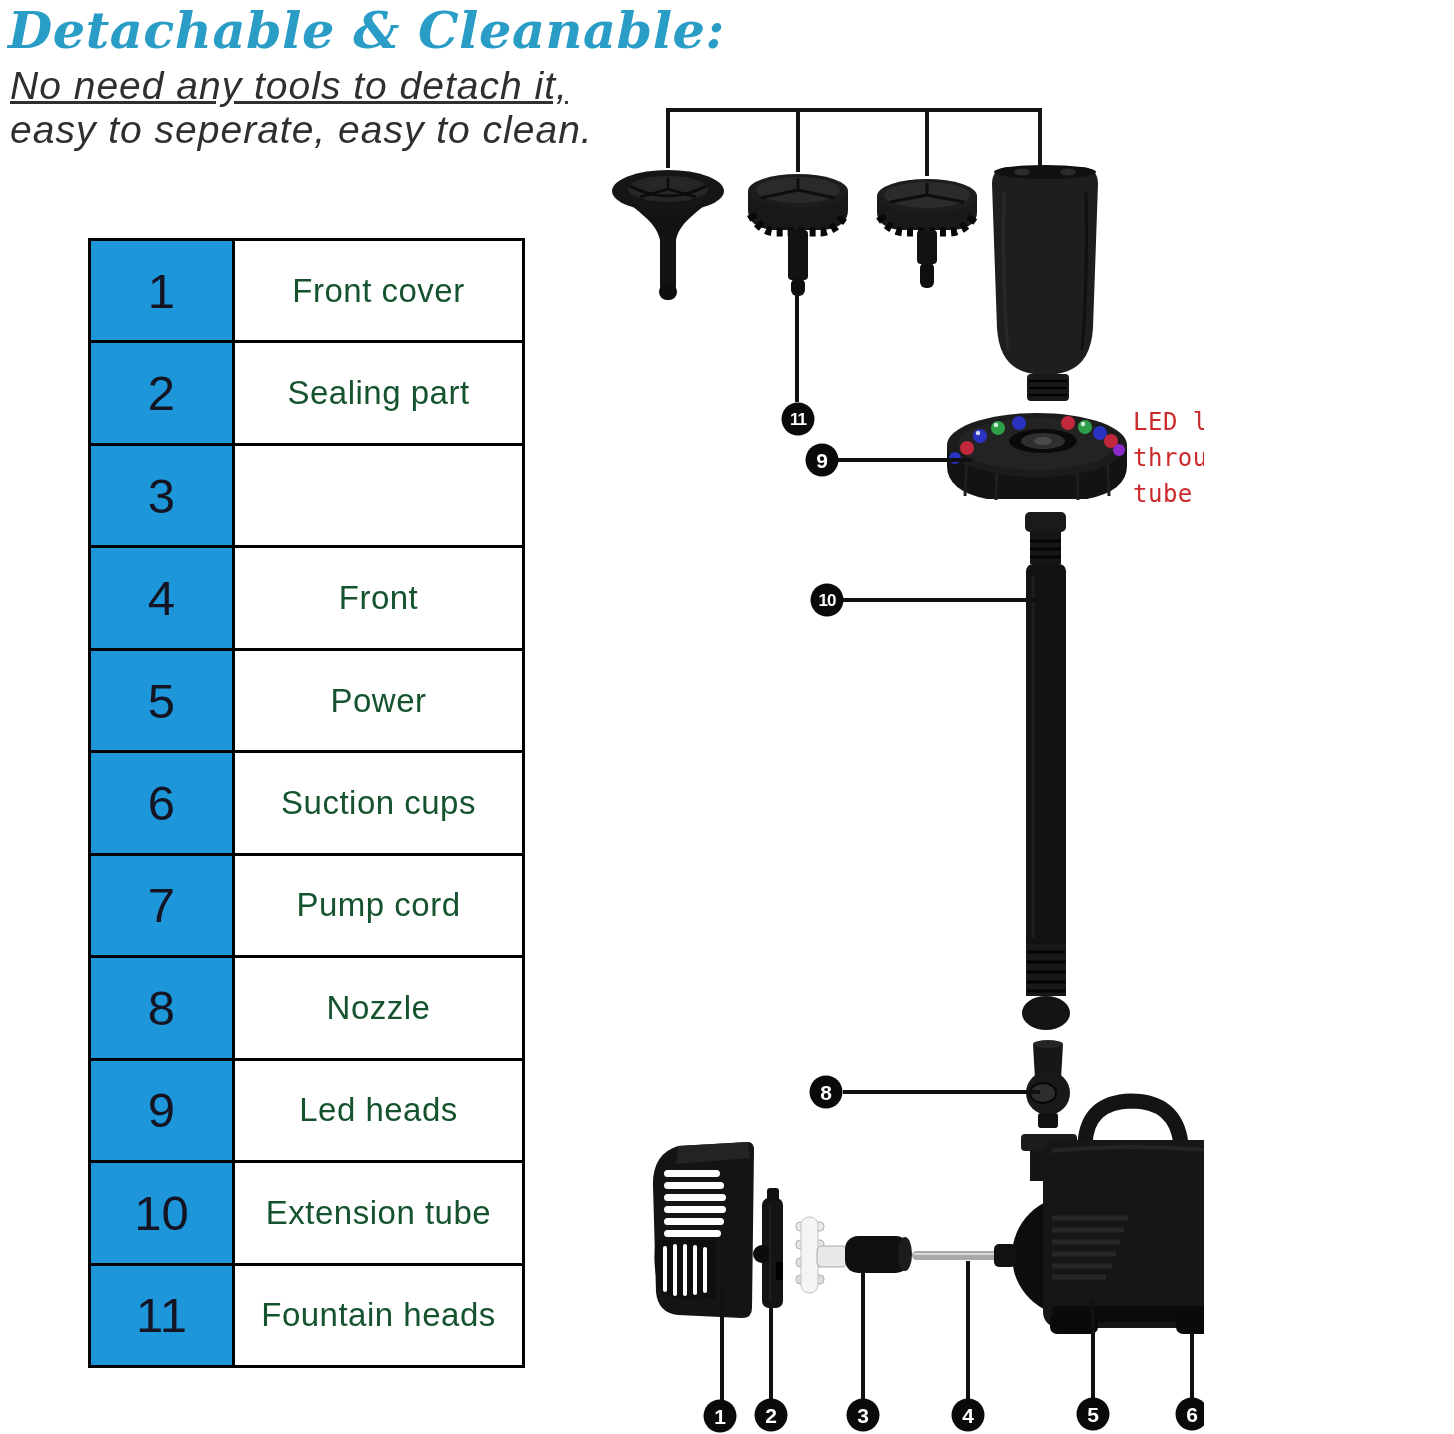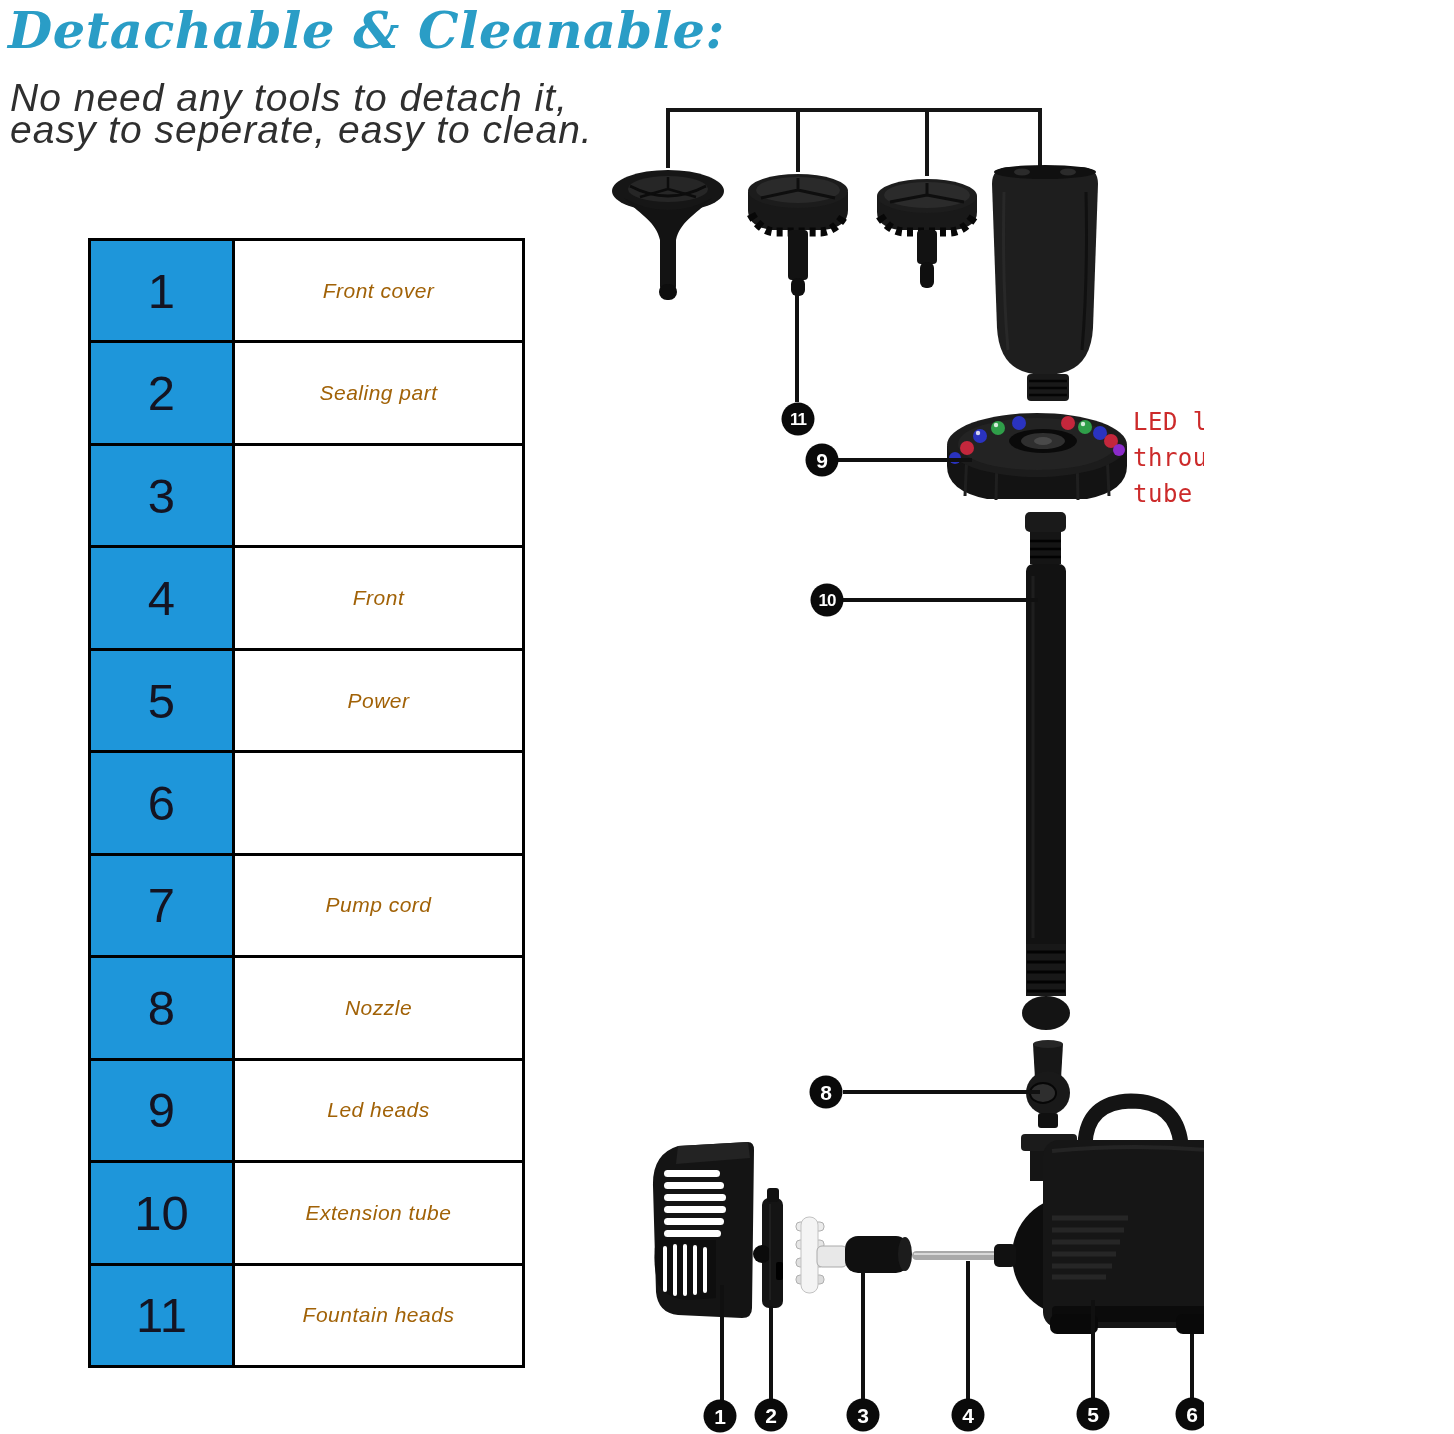--- a/index.html
+++ b/index.html
@@ -3,32 +3,32 @@
 <meta charset="utf-8">
 <style>
   html,body{margin:0;padding:0;background:#fff;}
   .page{position:relative;width:1204px;height:1434px;background:#fff;overflow:hidden;
         font-family:"Liberation Sans",sans-serif;}
   .title{position:absolute;left:8px;top:0px;
          font-family:"DejaVu Serif",serif;font-style:italic;font-weight:bold;
          font-size:51px;letter-spacing:0.5px;color:var(--title_teal,#2a9dc6);white-space:nowrap;}
   .subtitle{position:absolute;left:10px;font-style:italic;font-size:39px;color:#2f2f2f;
             letter-spacing:1px;white-space:nowrap;}
-  .sub1{top:76px;}
+  .sub1{top:64px;text-decoration:underline;}
   .sub2{top:108px;}
 
   .parts-table{position:absolute;left:88px;top:238px;width:437px;height:1130px;
                box-sizing:border-box;border:3px solid #000;display:flex;flex-direction:column;background:#fff;}
   .prow{flex:1;display:flex;border-bottom:3px solid #000;}
   .prow:last-child{border-bottom:none;}
   .num-cell{width:141px;background:var(--table_blue,#1e96da);border-right:3px solid #000;
             display:flex;align-items:center;justify-content:center;
             font-size:49px;color:#141422;}
   .label-cell{flex:1;display:flex;align-items:center;justify-content:center;
-              font-size:21px;color:#a16207;letter-spacing:0.5px;font-style:italic;}
+              font-size:33px;color:#14532d;letter-spacing:0.5px;}
 
   .diagram{position:absolute;left:0;top:0;width:1454px;height:1434px;}
 
   .badge{position:absolute;width:33px;height:33px;border-radius:50%;background:#0a0a0a;
          color:#fff;display:flex;align-items:center;justify-content:center;
          font-weight:bold;font-size:21px;transform:translate(-50%,-50%);z-index:5;}
   .badge.wide{font-size:17px;letter-spacing:-1px;}
 
   .led-note{position:absolute;left:1133px;top:404px;width:330px;
             font-family:"DejaVu Sans Mono",monospace;font-size:24px;line-height:36px;
@@ -66,20 +66,21 @@
     <div class="prow">
       <div class="num-cell">4</div>
       <div class="label-cell">Front</div>
     </div>
     <div class="prow">
       <div class="num-cell">5</div>
       <div class="label-cell">Power</div>
     </div>
     <div class="prow">
       <div class="num-cell">6</div>
+      <div class="label-cell">Suction cups</div>
     </div>
     <div class="prow">
       <div class="num-cell">7</div>
       <div class="label-cell">Pump cord</div>
     </div>
     <div class="prow">
       <div class="num-cell">8</div>
       <div class="label-cell">Nozzle</div>
     </div>
     <div class="prow">

